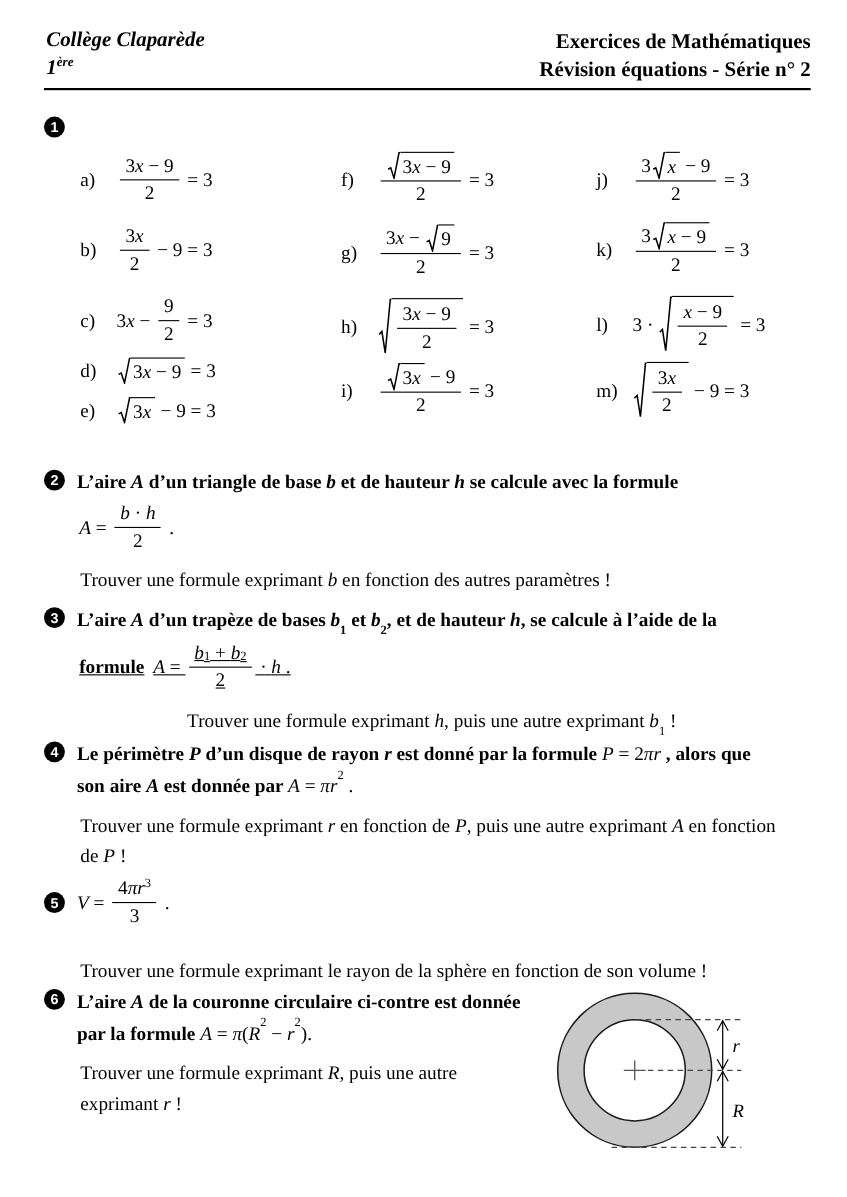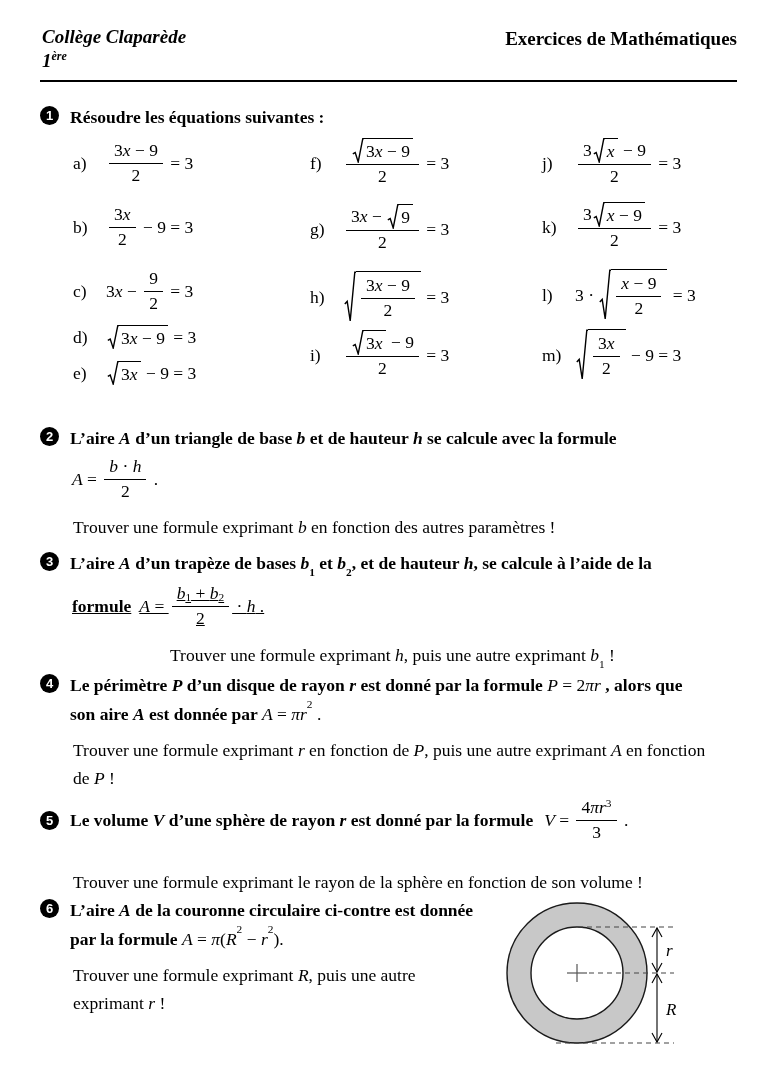--- a/index.html
+++ b/index.html
@@ -63,26 +63,26 @@
 <body>
 
 <div class="page">
 
   <div class="hdr-left">
     <div>Collège Claparède</div>
     <div class="hdr-grade"><span>1</span><sup>ère</sup></div>
   </div>
   <div class="hdr-right">
     <div>Exercices de Mathématiques</div>
+    <div>Révision équations - Série n° 2</div>
   </div>
   <div class="rule"></div>
 
   <div class="ex-head ex1-head">
     <span class="bullet">1</span>
-    <span class="bold-text">Résoudre les équations suivantes :</span>
   </div>
   <div class="eq-col eq-col1">
       <div class="eq-row" style="height: 60px;">
         <span class="eq-label">a)</span>
         <span class="eq"><span class="frac"><span class="num"><span>3<i>x</i> − 9</span></span><span class="den"><span>2</span></span></span><span> = 3</span></span>
       </div>
       <div class="eq-row" style="height: 68px;">
         <span class="eq-label">b)</span>
         <span class="eq"><span class="frac"><span class="num"><span>3<i>x</i></span></span><span class="den"><span>2</span></span></span><span> − 9 = 3</span></span>
       </div>
@@ -183,21 +183,20 @@
     <div class="ex-head">
       <span class="bullet">4</span>
       <div class="bold-text" style="width:645px">Le périmètre <i>P</i> d’un disque de rayon <i>r</i> est donné par la formule <span class="mseg"><i>P</i> = 2<i>π</i><i>r</i></span> , alors que son aire <i>A</i> est donnée par <span class="mseg"><i>A</i> = <i>π</i><i>r</i></span><sup class="seg-sup">2</sup><span class="mseg"> .</span></div>
     </div>
     <div class="task">Trouver une formule exprimant <i>r</i> en fonction de <i>P</i>, puis une autre exprimant <i>A</i> en fonction de <i>P</i> !</div>
   </div>
 
   <div class="exercise ex5">
     <div class="ex-head center">
       <span class="bullet">5</span>
-      <span class="bold-text">Le volume <i>V</i> d’une sphère de rayon <i>r</i> est donné par la formule</span>
       <span class="eq"><span><i>V</i> = </span><span class="frac"><span class="num"><span>4<i>π</i><i>r</i></span><sup>3</sup></span><span class="den"><span>3</span></span></span><span> .</span></span>
     </div>
     <div class="task">Trouver une formule exprimant le rayon de la sphère en fonction de son volume !</div>
   </div>
 
   <div class="exercise ex6">
     <div class="ex-head">
       <span class="bullet">6</span>
       <div class="bold-text">L’aire <i>A</i> de la couronne circulaire ci-contre est donnée par la formule <span class="mseg"><i>A</i> = <i>π</i>(<i>R</i></span><sup class="seg-sup">2</sup><span class="mseg"> − <i>r</i></span><sup class="seg-sup">2</sup><span class="mseg">).</span></div>
     </div>

